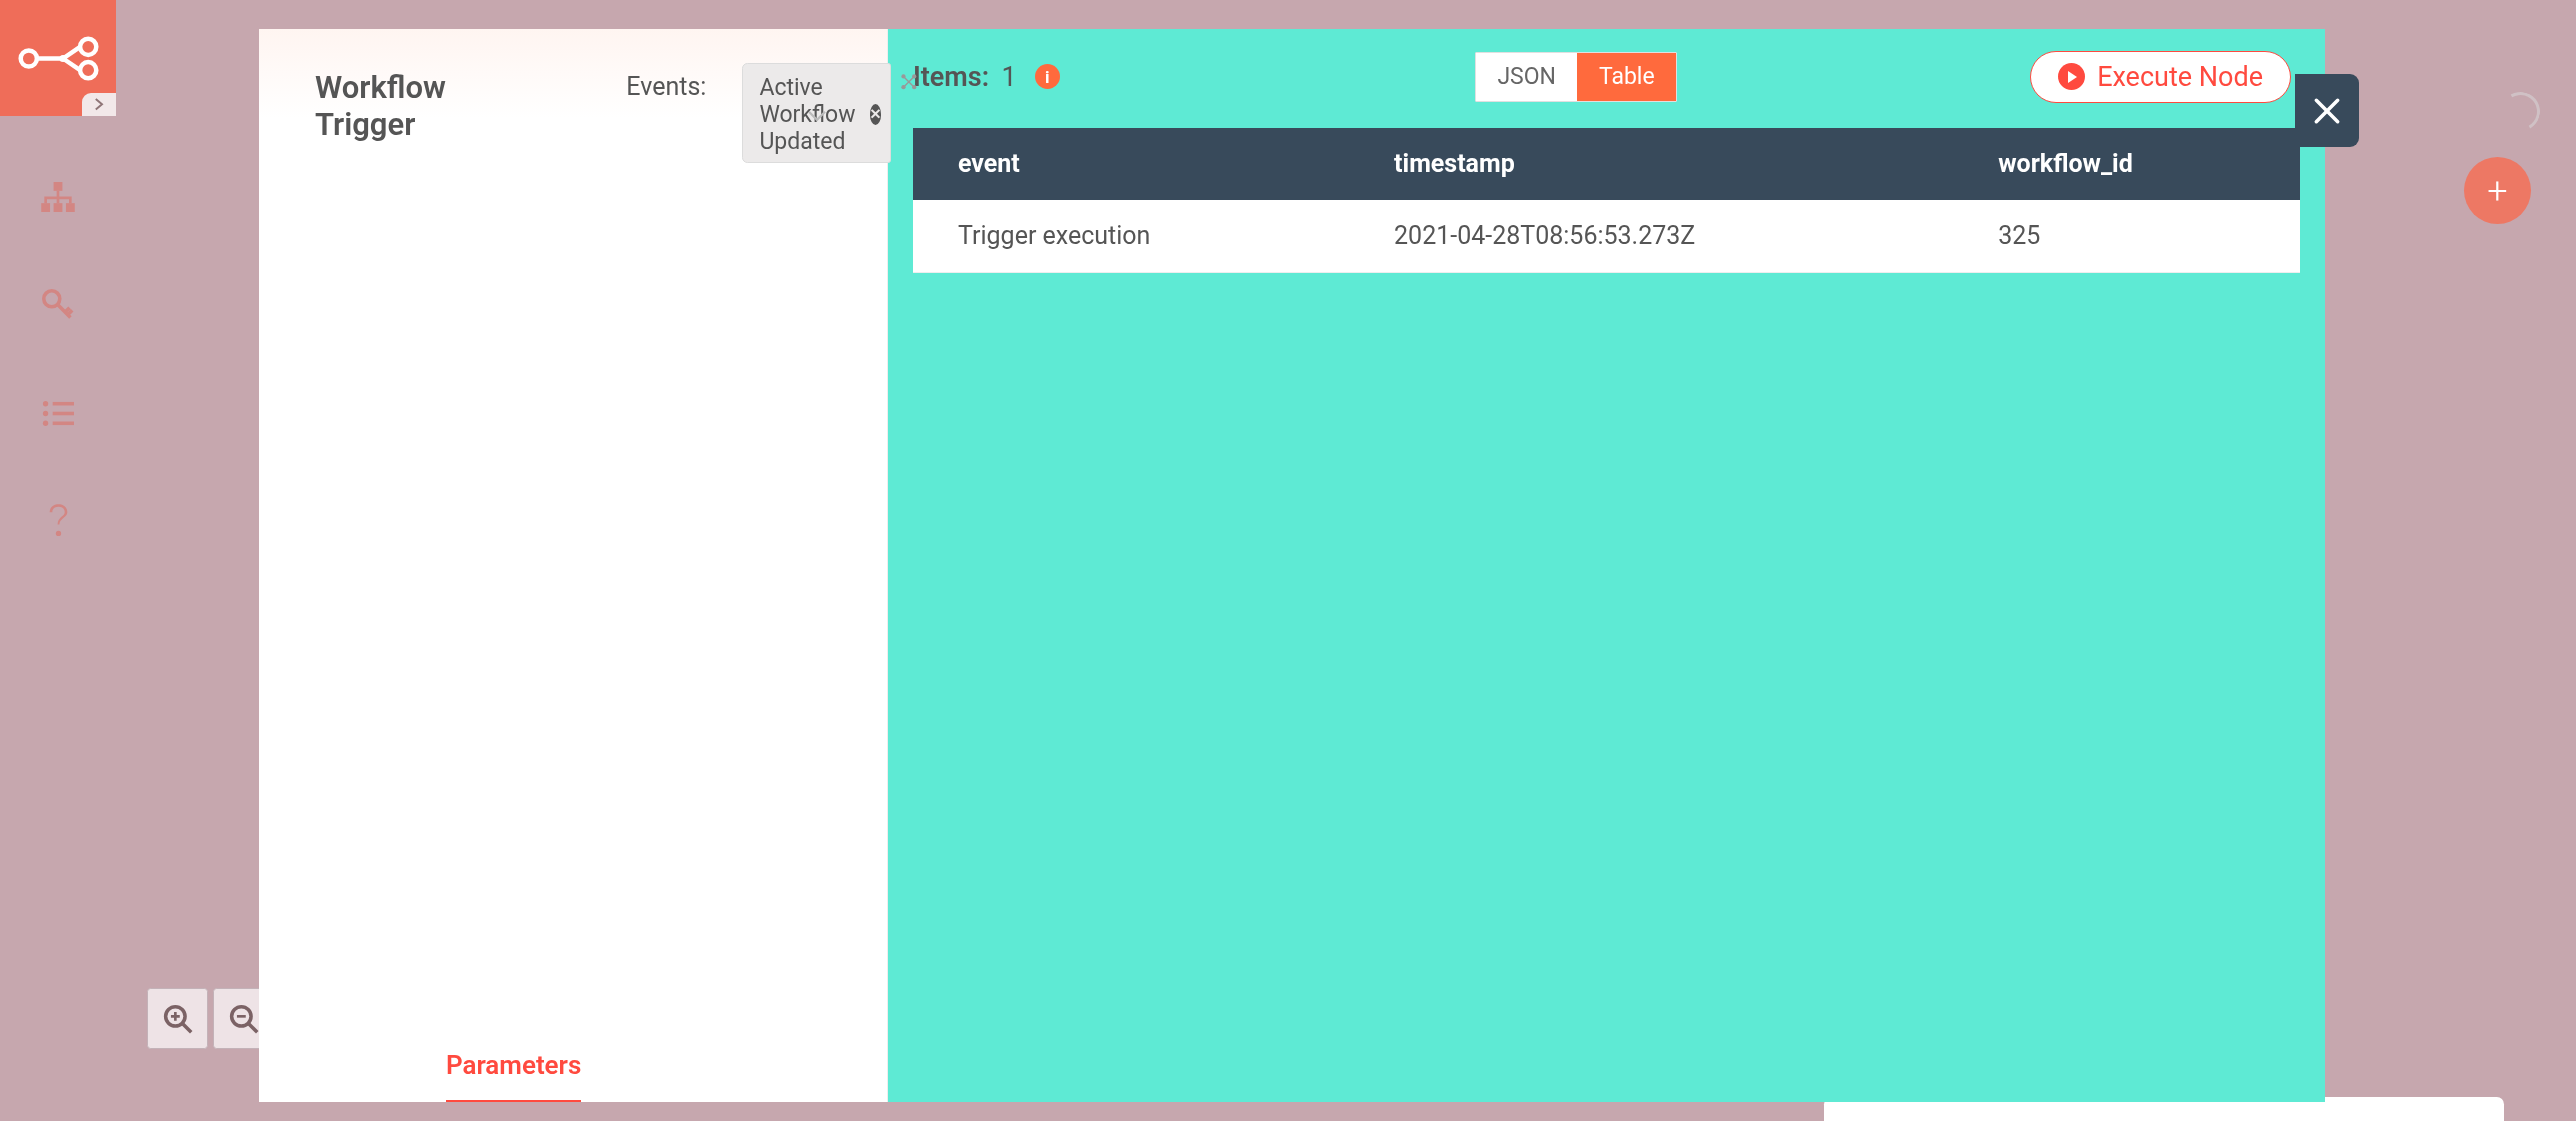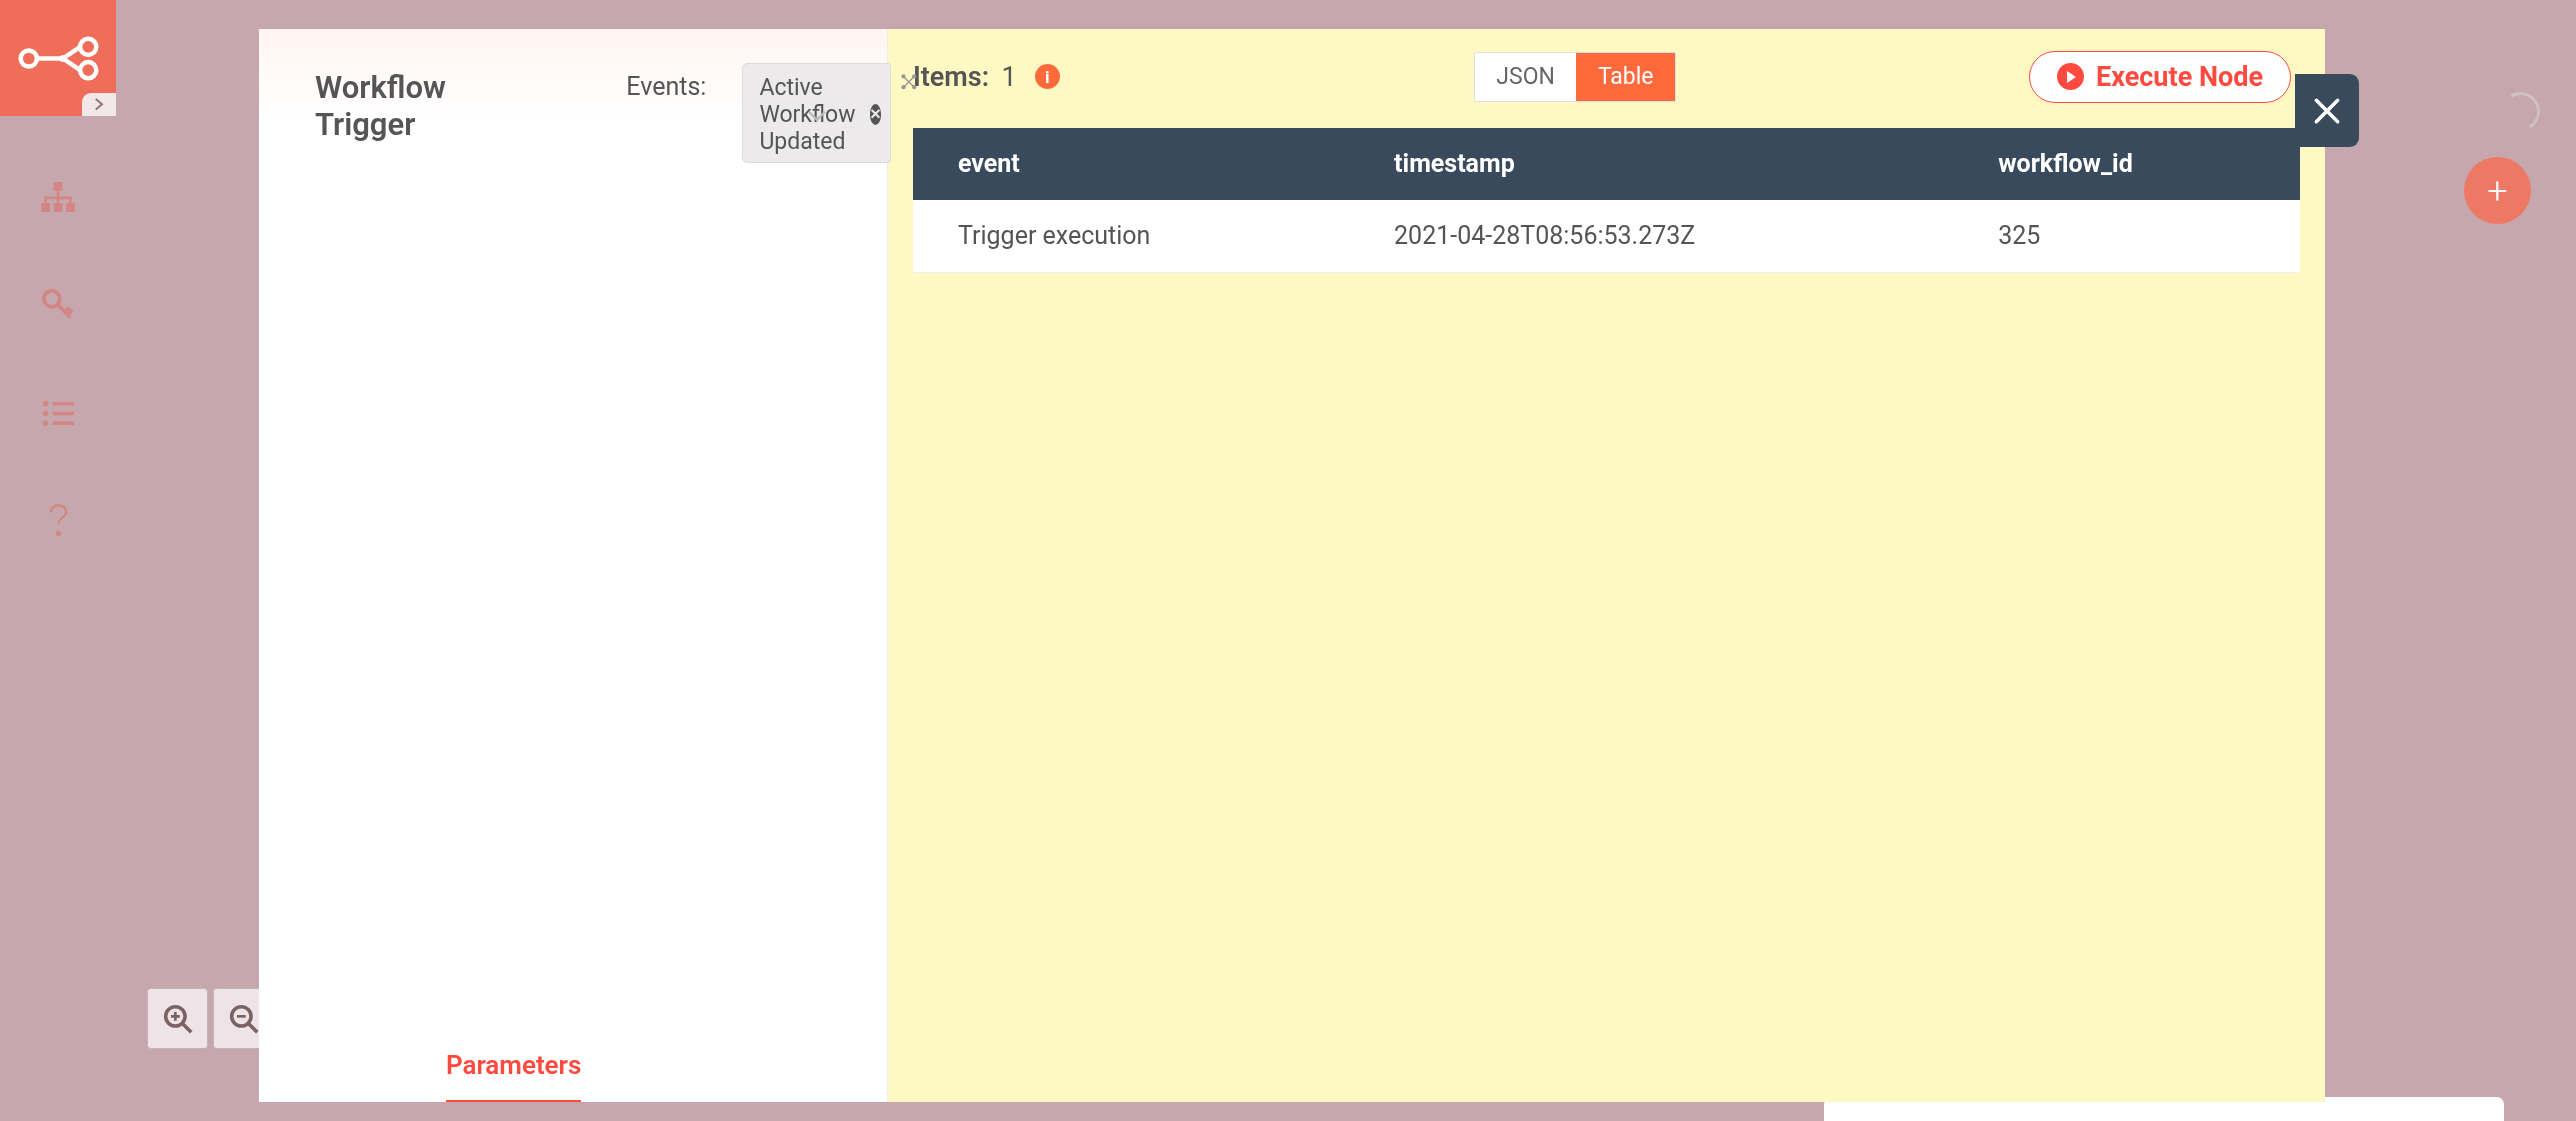--- a/index.html
+++ b/index.html
@@ -220,21 +220,21 @@
     .tag-side-icon {
       position: absolute;
       right: -27px;
       top: 9px;
       color: #999;
     }
     
     
     .modal-right {
       flex: 1;
-      background: #fef9c3;
+      background: #5eead4;
       display: flex;
       flex-direction: column;
       min-width: 0;
     }
     .right-header {
       display: flex;
       align-items: center;
       padding: 21.5px 34px 7.2px 25px;
       gap: 12.5px;
     }
@@ -283,21 +283,21 @@
     }
     .execute-btn {
       margin-left: 340px;
       height: 52px;
       padding: 0 27px;
       border: 1.8px solid #ff4a3f;
       background: #fff;
       color: #ff4a3f;
       border-radius: 27px;
       font-size: 27px;
-      font-weight: 700;
+      font-weight: 400;
       display: flex;
       align-items: center;
       gap: 12.5px;
       cursor: pointer;
     }
     .play-circle {
       width: 27px;
       height: 27px;
       border-radius: 50%;
       background: #ff4a3f;

